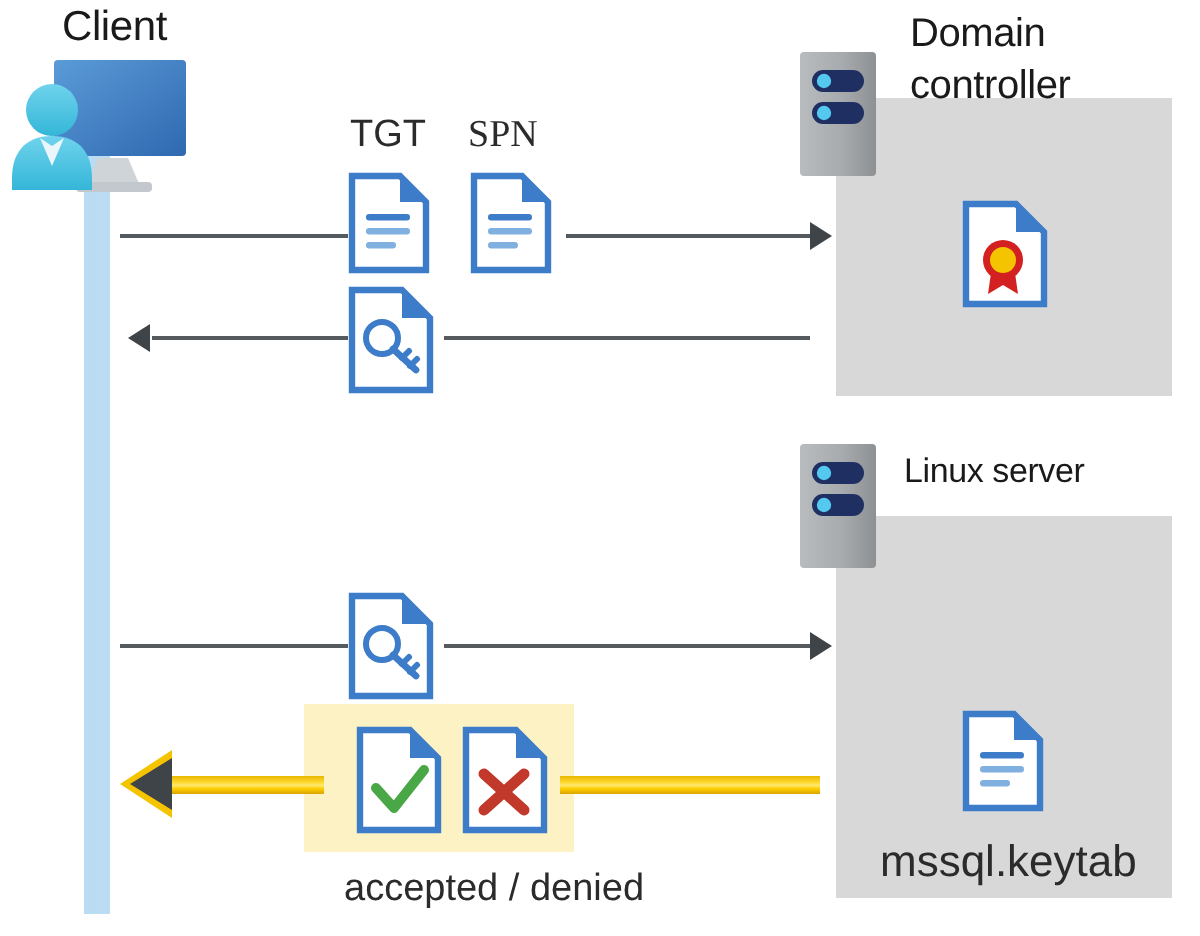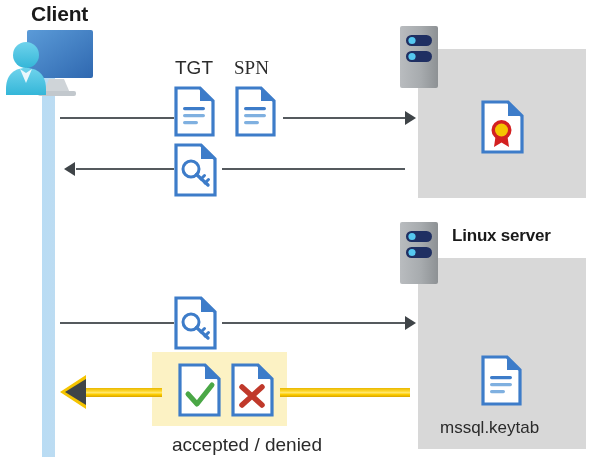--- a/index.html
+++ b/index.html
@@ -8,21 +8,21 @@
        -webkit-font-smoothing:antialiased;}
   #stage{position:relative;width:600px;height:468px;background:#fff;}
 
   
   .abs{position:absolute;}
 
   
   .panel{position:absolute;background:#d8d8d8;}
 
   
-  .title{position:absolute;font-weight:bold;color:#1a1a1a;letter-spacing:-.2px;}
+  .title{position:absolute;font-weight:normal;color:#1a1a1a;letter-spacing:-.2px;}
   .client-title{font-size:21px;left:31px;top:2px;}
   .dc-title{font-size:20px;left:455px;top:4px;line-height:26px;width:140px;}
   .linux-title{font-size:17px;left:452px;top:226px;}
 
   
   .lifeline{position:absolute;left:42px;top:72px;width:13px;height:385px;
             background:linear-gradient(to right,#b9dcf4,#bcdcf2);}
 
   
   .client-icon{position:absolute;left:4px;top:27px;width:92px;height:74px;}
@@ -42,36 +42,37 @@
   .yhead{position:absolute;width:0;height:0;
          border-top:13px solid transparent;border-bottom:13px solid transparent;
          border-right:21px solid #3f4448;}
   .yhead-outer{position:absolute;width:0;height:0;
          border-top:17px solid transparent;border-bottom:17px solid transparent;
          border-right:26px solid #f5c400;}
 
   
   .doclabel{position:absolute;font-size:19px;color:#2b2b2b;}
   .caption{position:absolute;font-size:19px;color:#2b2b2b;}
-  .keytab-label{position:absolute;font-size:17px;color:#2b2b2b;}
+  .keytab-label{position:absolute;font-size:22px;color:#2b2b2b;}
 
   
   .highlight{position:absolute;background:#fcf2c4;}
 
   svg{display:block;overflow:visible;}
 </style>
 </head>
 <body>
 
 <div id="stage">
 
   <div class="panel" style="left:418px;top:49px;width:168px;height:149px;"></div>
   <div class="panel" style="left:418px;top:258px;width:168px;height:191px;"></div>
 
   <div class="title client-title">Client</div>
+  <div class="title dc-title">Domain controller</div>
   <div class="title linux-title">Linux server</div>
 
   <div class="lifeline"></div>
 
   <div class="client-icon">
     <svg width="92" height="74" viewBox="0 0 92 74">
       <defs>
         <linearGradient id="monG" x1="0" y1="0" x2="1" y2="1">
           <stop offset="0" stop-color="#5b9bd8"></stop>
             <stop offset="1" stop-color="#2f68b0"></stop>

